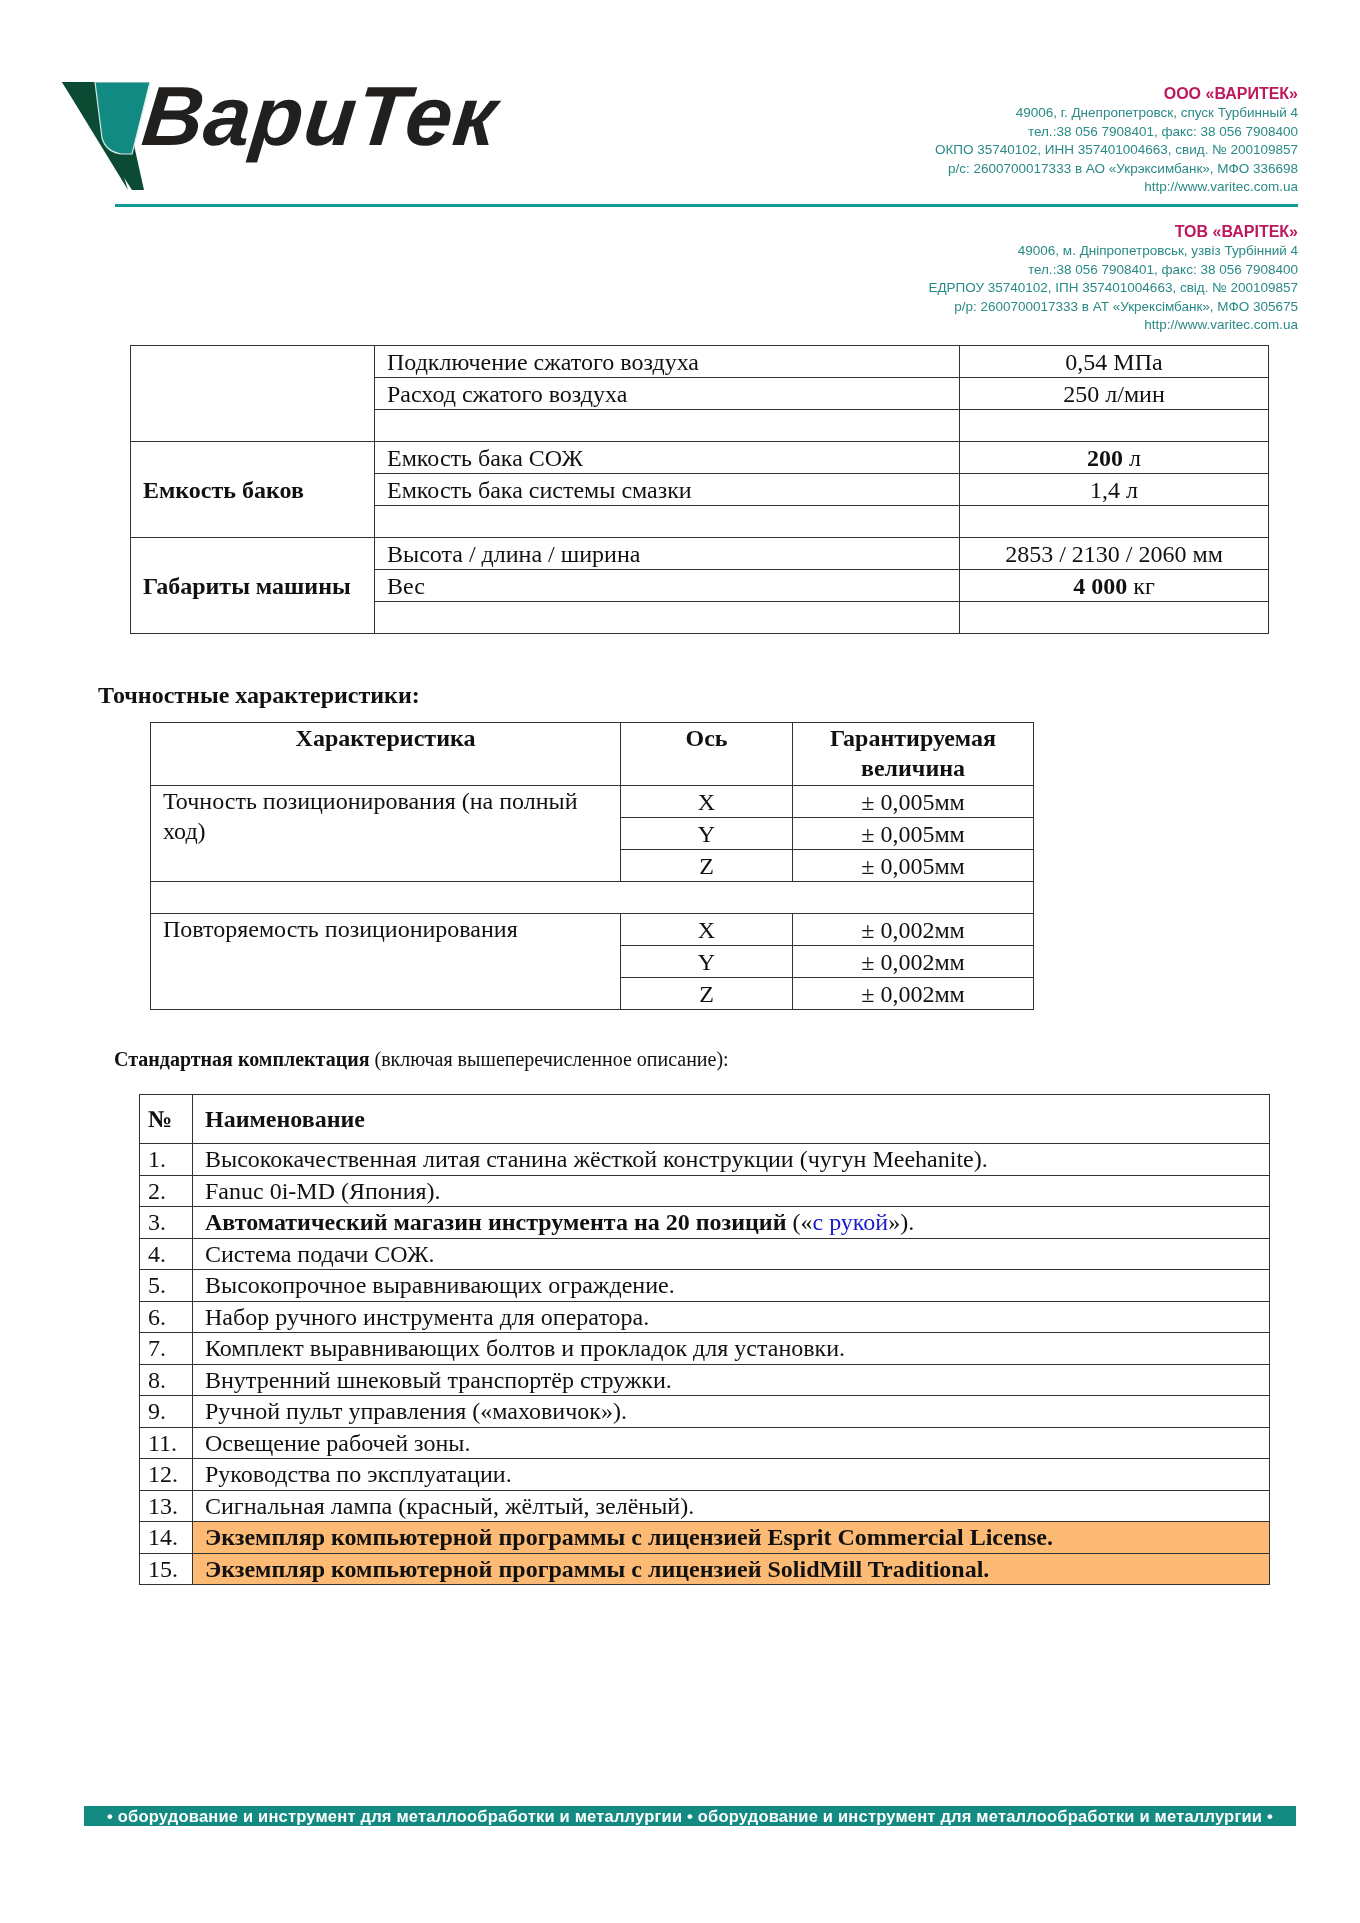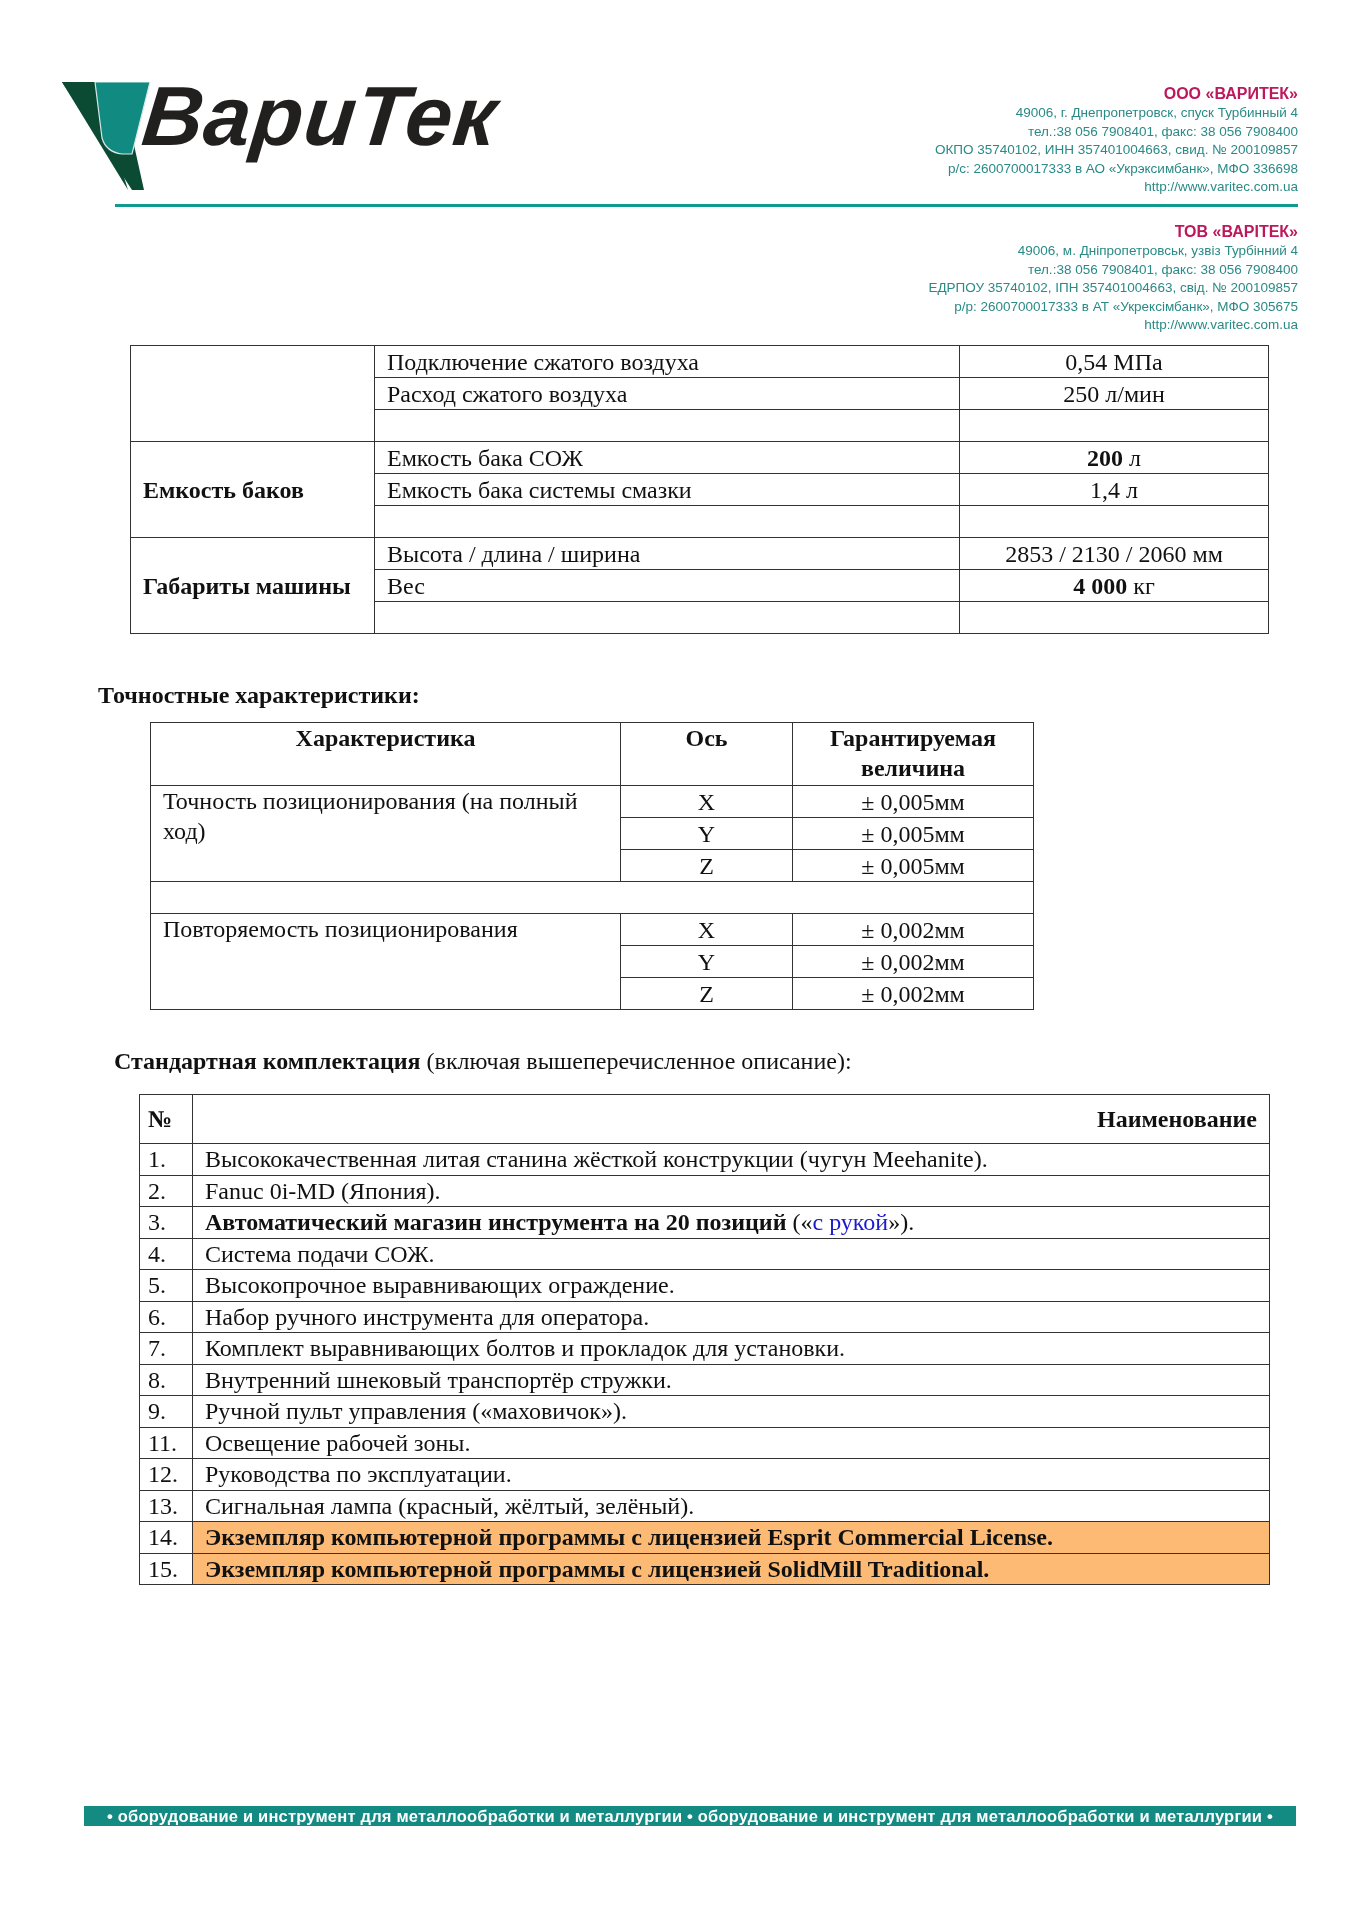--- a/index.html
+++ b/index.html
@@ -31,24 +31,24 @@
   .h-sect { position: absolute; font-size: 24px; font-weight: bold; }
   .h-prec { left: 98px; top: 682px; }
   .prec { left: 150px; top: 722px; width: 884px; }
   .prec th { font-weight: bold; text-align: center; vertical-align: top; height: 62px; }
   .prec td { height: 31px; }
   .prec .c-char { width: 445px; vertical-align: top; }
   .prec .c-axis { width: 147px; text-align: center; }
   .prec .c-val { text-align: center; }
 
   
-  .h-std { left: 114px; top: 1048px; font-size: 24px; }
+  .h-std { left: 114px; top: 1048px; font-size: 20px; }
   .h-std .norm { font-weight: normal; }
   .std { left: 139px; top: 1094px; width: 1131px; }
-  .std th { height: 48px; font-weight: bold; text-align: right; }
+  .std th { height: 48px; font-weight: bold; text-align: left; }
   .std td { height: 30.5px; }
   .std .num { width: 36px; padding: 0 8px; text-align: left; }
   .std tr.hl td.txt { background: #fdba74; font-weight: bold; margin-left: 44px; }
   .link { color: #1a1acc; }
 
   
   .band { position: absolute; left: 84px; top: 1806px; width: 1212px; height: 20px; background: #138a82; color: #fff; font-family: "Liberation Sans", sans-serif; font-size: 16.5px; font-weight: bold; line-height: 20px; white-space: nowrap; overflow: hidden; text-align: center; letter-spacing: 0.2px; }
 </style>
 </head>
 <body>

